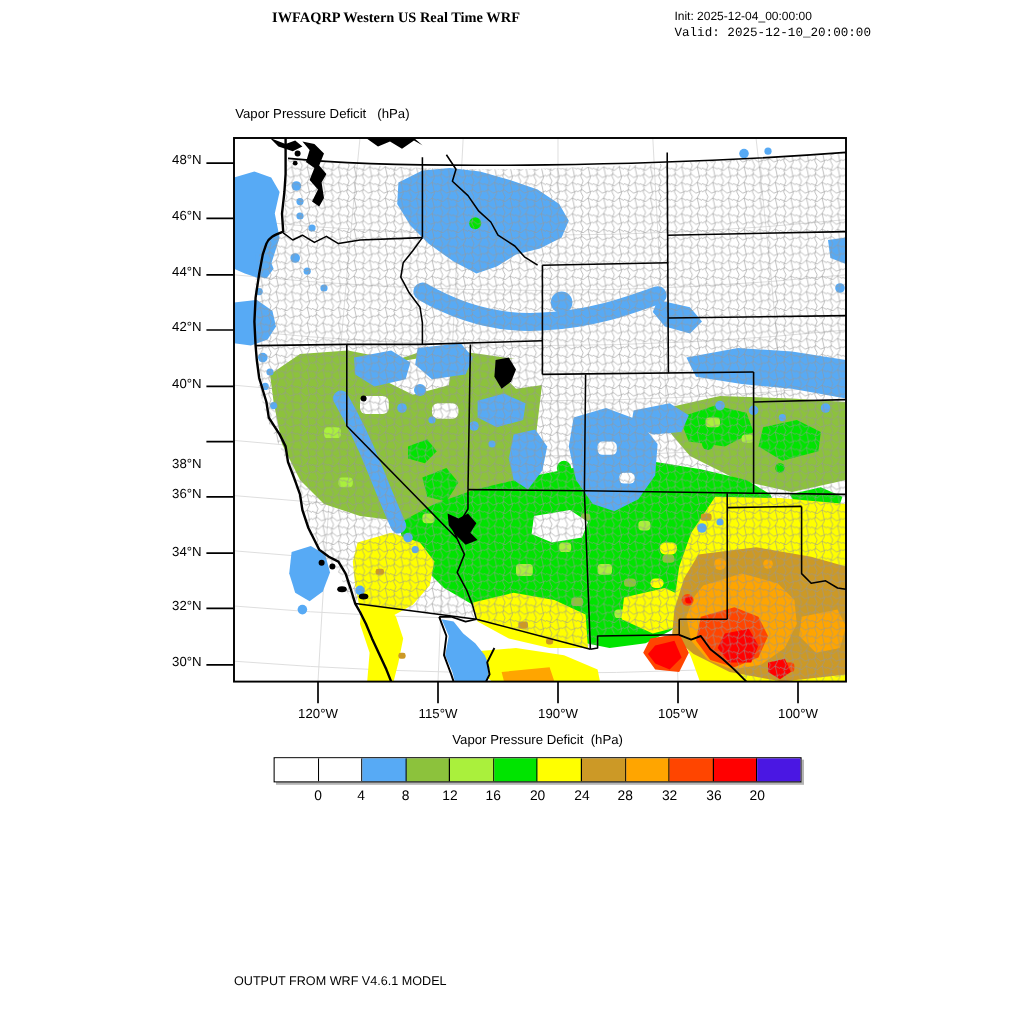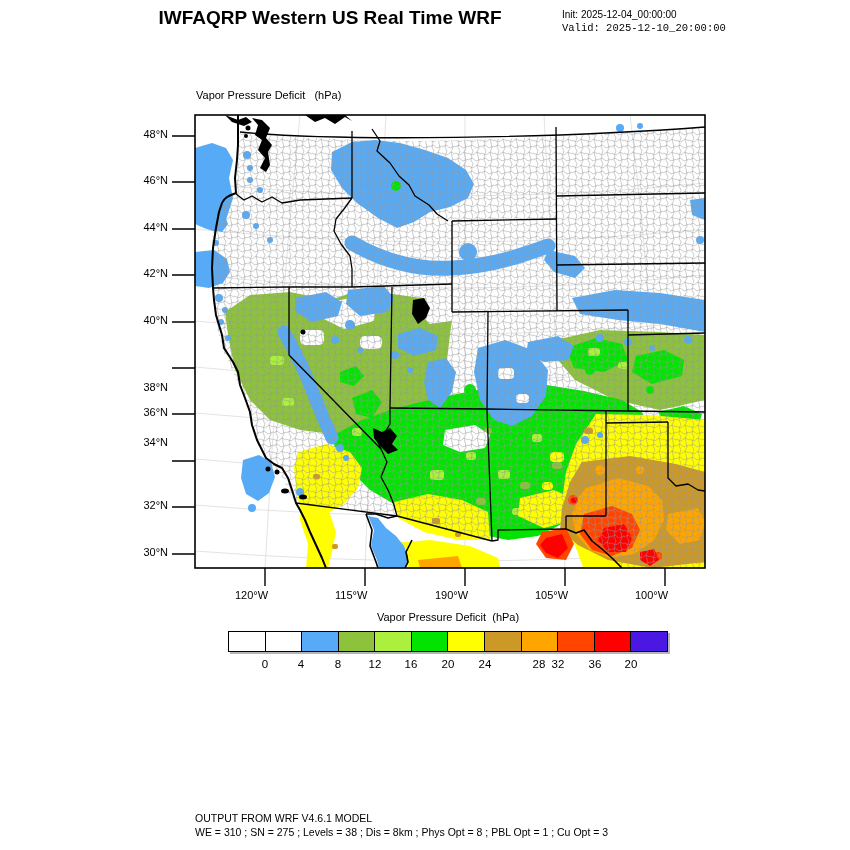--- a/index.html
+++ b/index.html
@@ -1,24 +1,24 @@
 <!DOCTYPE html>
 <html style="--c-blue: #57aaf5; --c-olive: #8cc23c; --c-ltgreen: #aaf03c; --c-green: #00e400; --c-yellow: #ffff00; --c-tan: #cc9926; --c-orange: #ffa500; --c-orangered: #ff4500; --c-red: #ff0000; --c-violet: #4a17e3; --c-county_line: #969696; --c-graticule: #dcdcdc; --c-border: #000000;"><head>
 <meta charset="utf-8">
 <style>
   html,body{margin:0;padding:0;background:#fff;}
   #page{position:relative;width:850px;height:850px;background:#fff;
         font-family:"Liberation Sans",sans-serif;color:#000;overflow:hidden;}
   .abs{position:absolute;white-space:pre;}
-  #title{left:130px;top:7px;width:400px;text-align:center;font-size:19px;font-weight:bold;}
+  #title{left:130px;top:7px;width:400px;text-align:center;font-size:12px;font-weight:bold;font-family:Liberation Serif, serif;}
   #init-line{left:562px;top:9px;font-size:10px;}
   #valid-line{left:562px;top:22px;font-size:10.5px;font-family:Liberation Mono, monospace;}
   #subtitle{left:196px;top:89px;font-size:11px;}
   .lat-label{left:124px;width:44px;text-align:right;font-size:11px;}
-  .lon-label{top:589px;width:60px;font-size:11px;}
+  .lon-label{top:589px;width:60px;text-align:center;font-size:11px;}
   #cb-title{left:318px;top:611px;width:260px;text-align:center;font-size:11px;}
   #colorbar{position:absolute;left:228px;top:631px;width:440px;height:21px;display:flex;
             border:1px solid #000;box-shadow:2px 2px 0 #b5b5b5;box-sizing:border-box;}
   .cb-cell{flex:1;border-right:1px solid #000;}
   .cb-cell:last-child{border-right:none;}
   .cb-label{top:658px;width:30px;text-align:center;font-size:11.5px;}
   #footer1{left:195px;top:812px;font-size:10.5px;}
   #footer2{left:195px;top:826px;font-size:10.5px;}
   svg{position:absolute;left:0;top:0;}
   
@@ -278,21 +278,21 @@
     </g>
   </svg>
 
   <div class="abs lat-label" style="top:128px">48°N</div>
   <div class="abs lat-label" style="top:174px">46°N</div>
   <div class="abs lat-label" style="top:221px">44°N</div>
   <div class="abs lat-label" style="top:267px">42°N</div>
   <div class="abs lat-label" style="top:314px">40°N</div>
   <div class="abs lat-label" style="top:381px">38°N</div>
   <div class="abs lat-label" style="top:406px">36°N</div>
-  <div class="abs lat-label" style="top:436px">34°N</div>
+  <div class="abs lat-label" style="top:454px">34°N</div>
   <div class="abs lat-label" style="top:499px">32°N</div>
   <div class="abs lat-label" style="top:546px">30°N</div>
 
   <div class="abs lon-label" style="left:235px">120°W</div>
   <div class="abs lon-label" style="left:335px">115°W</div>
   <div class="abs lon-label" style="left:435px">190°W</div>
   <div class="abs lon-label" style="left:535px">105°W</div>
   <div class="abs lon-label" style="left:635px">100°W</div>
 
   <div class="abs" id="cb-title">Vapor Pressure Deficit  (hPa)</div>
@@ -310,21 +310,20 @@
     <div class="cb-cell" style="background: rgb(255, 0, 0);"></div>
     <div class="cb-cell" style="background: rgb(74, 23, 227);"></div>
   </div>
   <div class="abs cb-label" style="left:250px">0</div>
   <div class="abs cb-label" style="left:286px">4</div>
   <div class="abs cb-label" style="left:323px">8</div>
   <div class="abs cb-label" style="left:360px">12</div>
   <div class="abs cb-label" style="left:396px">16</div>
   <div class="abs cb-label" style="left:433px">20</div>
   <div class="abs cb-label" style="left:470px">24</div>
-  <div class="abs cb-label" style="left:524px">28</div>
+  <div class="abs cb-label" style="left:506px">28</div>
   <div class="abs cb-label" style="left:543px">32</div>
   <div class="abs cb-label" style="left:580px">36</div>
   <div class="abs cb-label" style="left:616px">20</div>
 
   <div class="abs" id="footer1">OUTPUT FROM WRF V4.6.1 MODEL</div>
-  <div class="abs" id="footer2">WE = 310 ; SN = 275 ; Levels = 38 ; Dis = 8km ; Phys Opt = 8 ; PBL Opt = 1 ; Cu Opt = 3</div>
 
 </div>
 
 </body></html>

